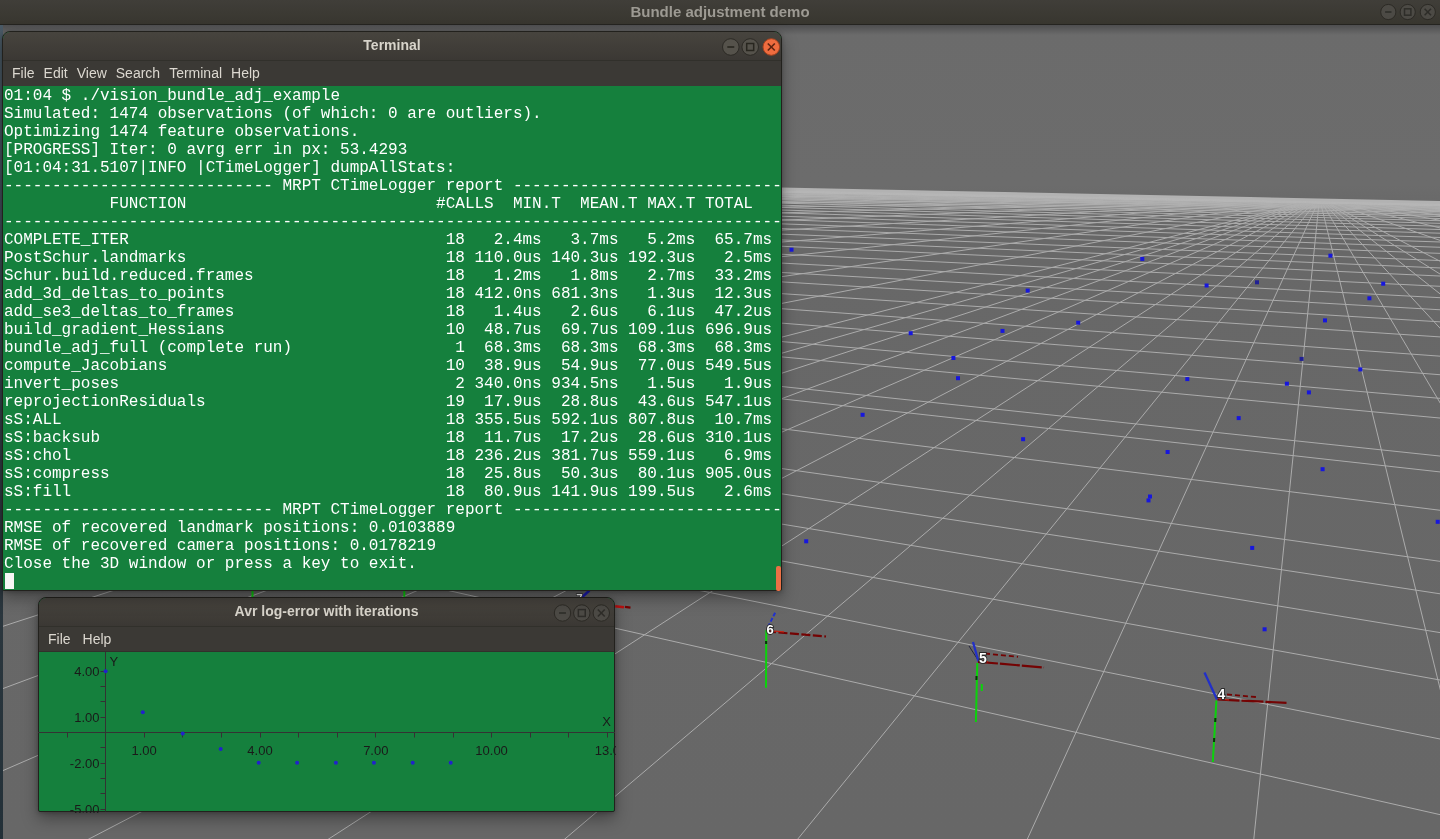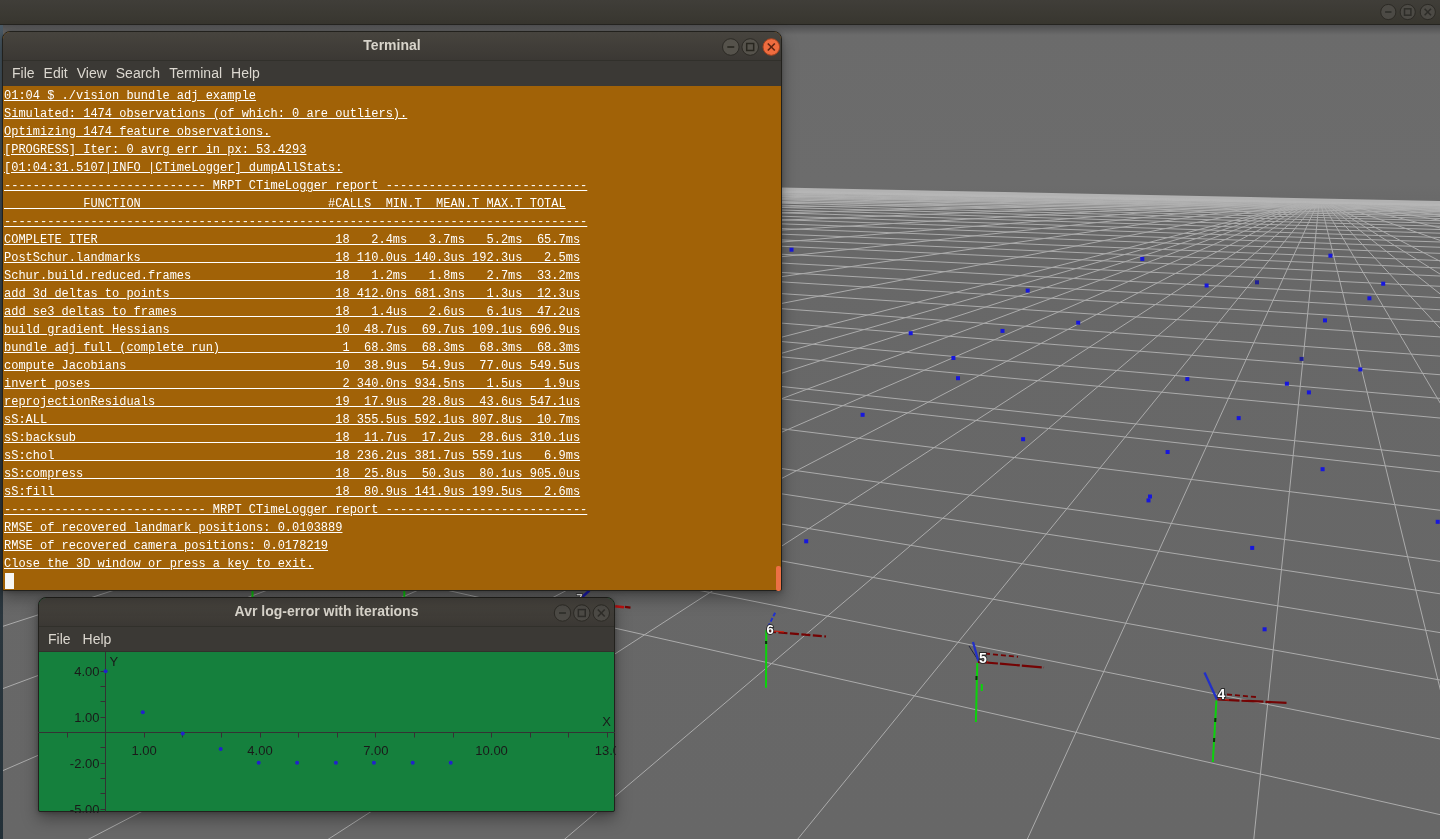--- a/index.html
+++ b/index.html
@@ -16,25 +16,25 @@
 .win { position:absolute; border:1px solid #22211d; border-radius:8px 8px 2px 2px;
   box-shadow:0 7px 16px rgba(0,0,0,.34), 0 1px 4px rgba(0,0,0,.22); }
 .titlebar { position:absolute; left:0; top:0; width:100%; height:29px;
   background:linear-gradient(#47443e,#3b3834); border-radius:7px 7px 0 0;
   border-bottom:1px solid #31302b; }
 .titlebar .t { position:absolute; left:0; right:0; top:5px; text-align:center;
   font-size:14px; font-weight:bold; color:#d8d4cb; }
 .menubar { position:absolute; left:0; width:100%; background:#3b3935;
   color:#dcd8d0; font-size:14px; line-height:25px; }
 .menubar span { display:inline-block; }
-.term { left:2px; top:31px; width:780px; height:560px; background:#a16207; z-index:10; }
+.term { left:2px; top:31px; width:780px; height:560px; background:#15803d; z-index:10; }
 .term .menubar { top:29px; height:25px; }
 .term pre { position:absolute; left:0; top:54px; width:100%; height:505px; overflow:hidden;
-  font-family:"Liberation Mono", monospace; font-size:12px; line-height:18px;
-  color:#ffffff; padding:1px 0 0 1px;text-decoration:underline; }
+  font-family:"Liberation Mono", monospace; font-size:16px; line-height:18px;
+  color:#ffffff; padding:1px 0 0 1px; }
 .cursor { position:absolute; left:2px; top:541px; width:9px; height:16px; background:#f6f6f5; }
 .scrollthumb { position:absolute; right:0px; top:534px; width:5px; height:25px;
   background:#ec7045; border-radius:2px; }
 .plotwin { left:38px; top:597px; width:577px; height:215px; background:#15803d; z-index:9; }
 .plotwin .menubar { top:29px; height:24.5px; border-bottom:1px solid #31302b; }
 .plotwin svg { position:absolute; left:-1px; top:53.5px; }
 .mi { margin:0 9px 0 0; }
 </style></head>
 <body>
 <div class="viewport">
@@ -191,20 +191,21 @@
  <line x1="1217" y1="674.5" x2="1204.5" y2="647.5" stroke="#2230c8" stroke-width="2.3"></line>
  <line x1="1217.5" y1="674.5" x2="1286.5" y2="677.8" stroke="#740303" stroke-width="2.2" stroke-dasharray="22,2"></line>
  <line x1="1227" y1="669.5" x2="1256" y2="672.0" stroke="#740303" stroke-width="1.8" stroke-dasharray="5,3"></line>
  <line x1="1219" y1="673.9" x2="1229" y2="674.8" stroke="#b92416" stroke-width="1.3"></line>
  <text x="1221.5" y="674.0" font-family="Liberation Sans, sans-serif" font-size="14" font-weight="bold" fill="#ffffff" stroke="#2a2a2a" stroke-width="1.8" paint-order="stroke" text-anchor="middle">4</text>
 </g>
  </svg>
  <div class="vpshadow"></div>
 </div>
 <div class="topbar">
+  <div class="title">Bundle adjustment demo</div>
   <svg width="1440" height="25" style="position:absolute;left:0;top:0">
       <circle cx="1388.3" cy="12" r="7.6" fill="#4c4a45" stroke="#2c2a25" stroke-width="1"></circle>
       <line x1="1385.108" y1="12" x2="1391.492" y2="12" stroke="#2e2d29" stroke-width="1.6"></line>
       <circle cx="1407.7" cy="12" r="7.6" fill="#4c4a45" stroke="#2c2a25" stroke-width="1"></circle>
       <rect x="1404.508" y="8.808" width="6.3839999999999995" height="6.3839999999999995" fill="none" stroke="#2e2d29" stroke-width="1.5"></rect>
       <circle cx="1427.8" cy="12" r="7.6" fill="#4c4a45" stroke="#2c2a25" stroke-width="1"></circle>
       <line x1="1424.608" y1="8.808" x2="1430.992" y2="15.192" stroke="#2e2d29" stroke-width="1.6"></line>
       <line x1="1424.608" y1="15.192" x2="1430.992" y2="8.808" stroke="#2e2d29" stroke-width="1.6"></line>
     </svg>
 </div>

